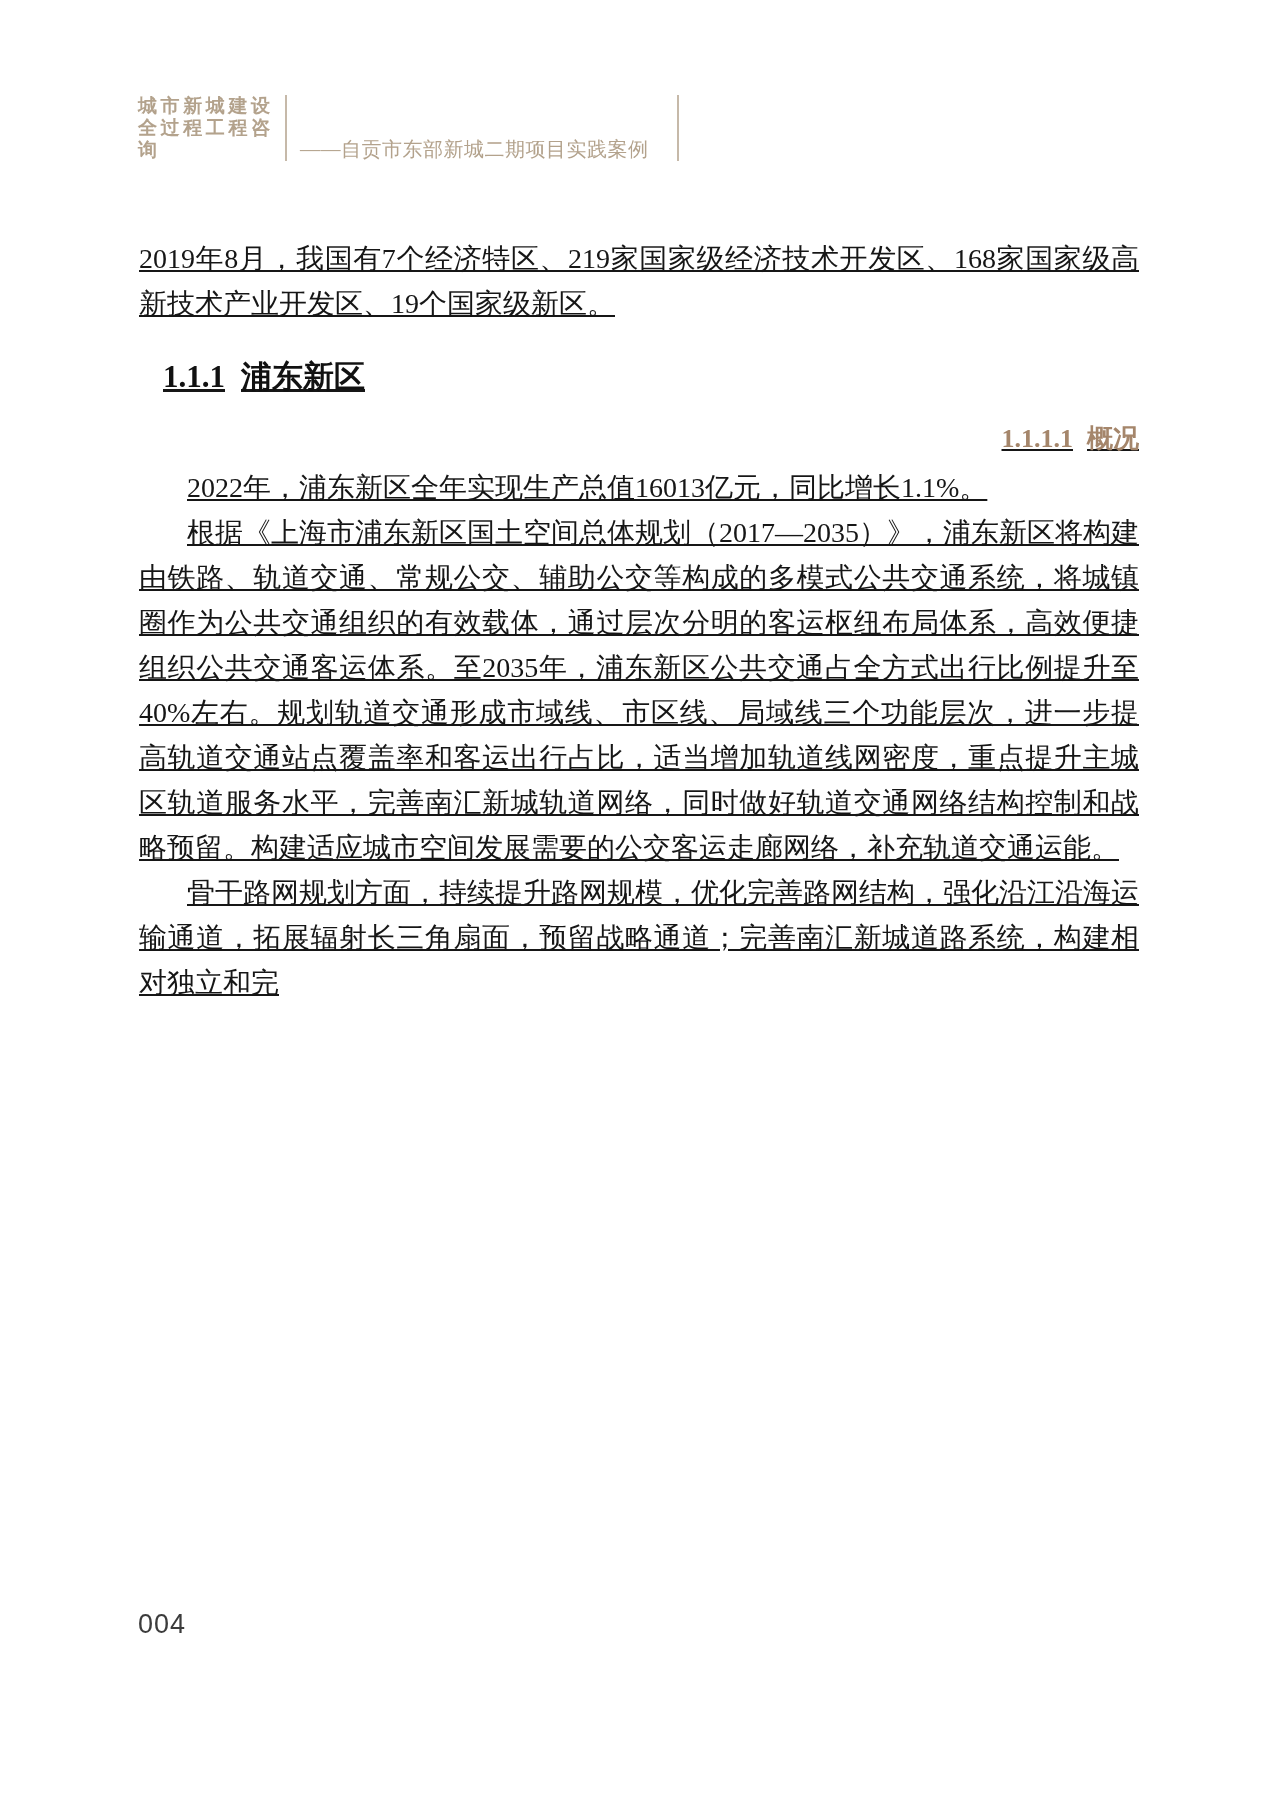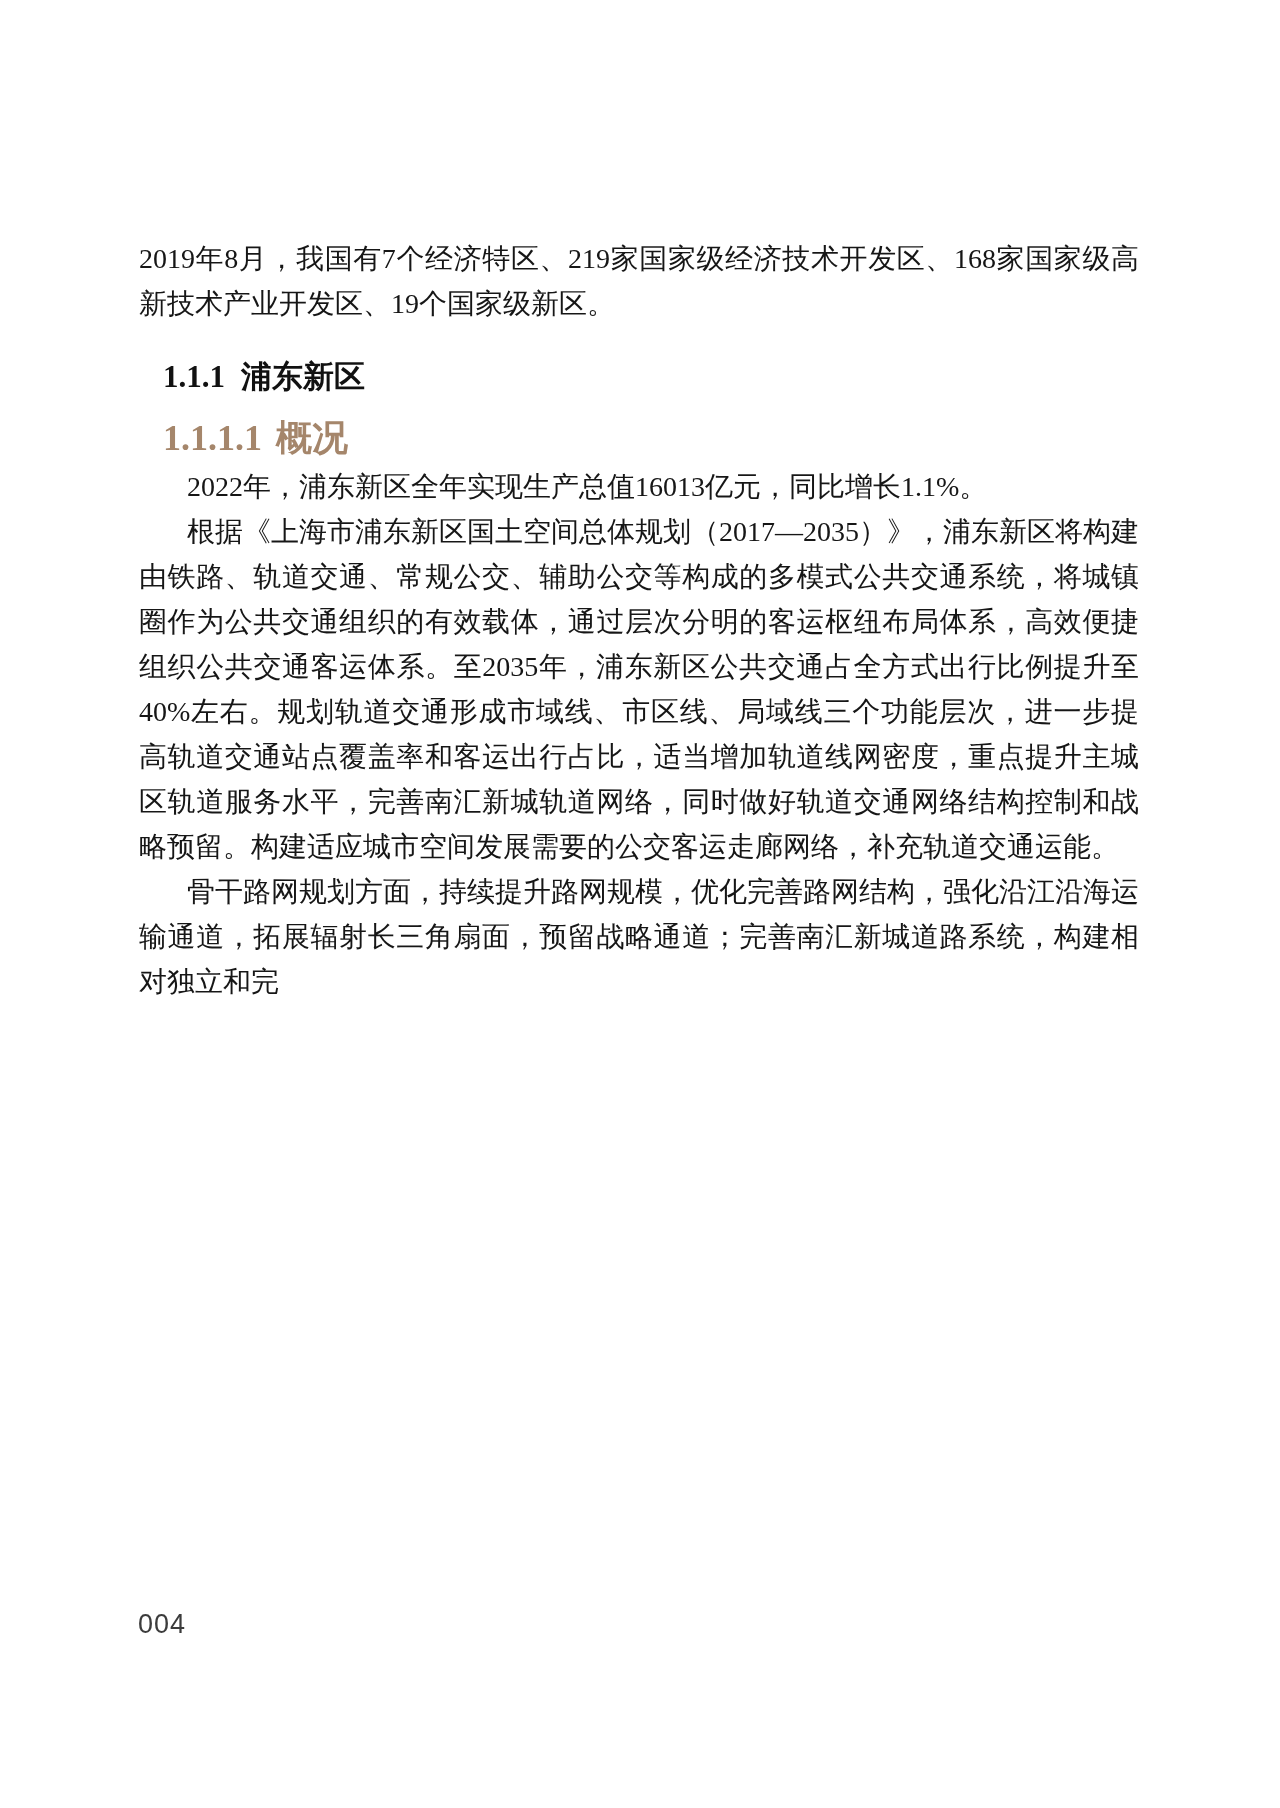--- a/index.html
+++ b/index.html
@@ -56,44 +56,45 @@
   
   .content {
     position: absolute;
     left: 139px;
     top: 236px;
     width: 1000px;
     color: var(--text-color);
     font-size: 28px;
     line-height: 45px;
     text-align: justify;
+    text-decoration: underline;
   }
   .content p {
     margin: 0;
     text-indent: 48px;
   }
   .content p.no-indent { text-indent: 0; }
 
   h2.section-heading {
     margin: 28px 0 0 24px;
     font-size: 31px;
     line-height: 46px;
     font-weight: bold;
     color: #111111;
     text-align: left;
   }
   h2.section-heading .sec-num { margin-right: 16px; }
 
   h3.subsection-heading {
     margin: 18px 0 6px 24px;
-    font-size: 36px;
+    font-size: 26px;
     line-height: 40px;
     font-weight: bold;
     color: var(--accent);
-    text-align: left;
+    text-align: right;
     font-family: "Liberation Sans", "DejaVu Sans", sans-serif;
   }
   h3.subsection-heading .sec-num {
     margin-right: 14px;
     font-family: "Liberation Serif", "DejaVu Serif", serif;
   }
 
   
   .page-number {
     position: absolute;
@@ -104,20 +105,29 @@
     line-height: 30px;
     color: #3c3c3c;
     letter-spacing: 1px;
   }
 </style>
 </head>
 <body>
 
 <div class="page">
 
+  <div class="page-header">
+    <div class="book-title">
+      <span class="line">城市新城建设</span>
+      <span class="line">全过程工程咨询</span>
+    </div>
+    <div class="header-divider"></div>
+    <div class="series-subtitle">——自贡市东部新城二期项目实践案例</div>
+    <div class="header-divider"></div>
+  </div>
 
   <div class="content">
 
     <p class="no-indent">2019年8月，我国有7个经济特区、219家国家级经济技术开发区、168家国家级高新技术产业开发区、19个国家级新区。</p>
 
     <h2 class="section-heading">
       <span class="sec-num">1.1.1</span><span>浦东新区</span>
     </h2>
 
     <h3 class="subsection-heading">

